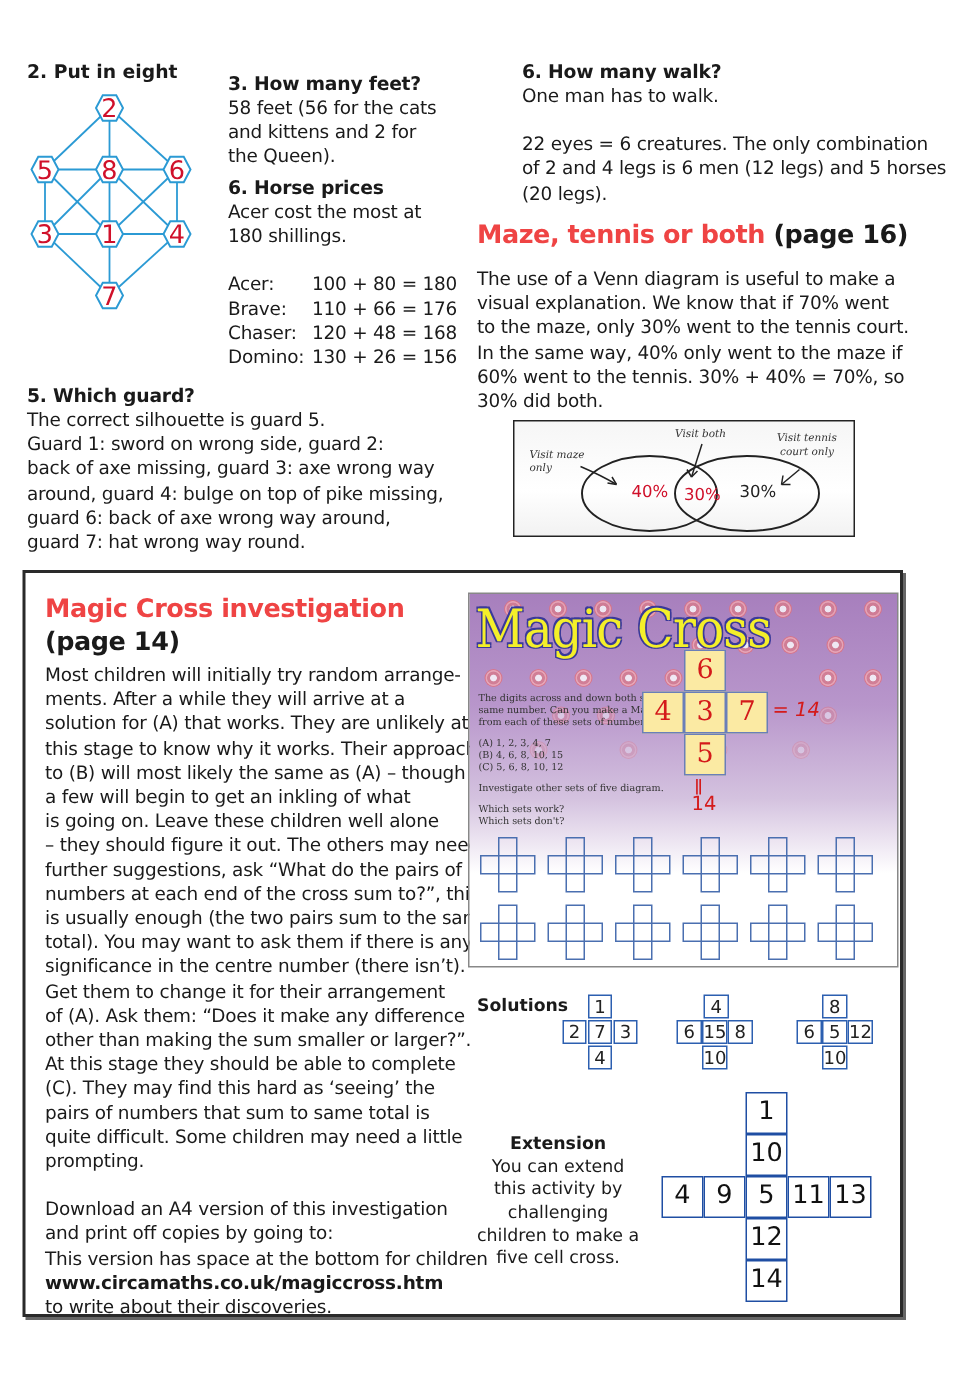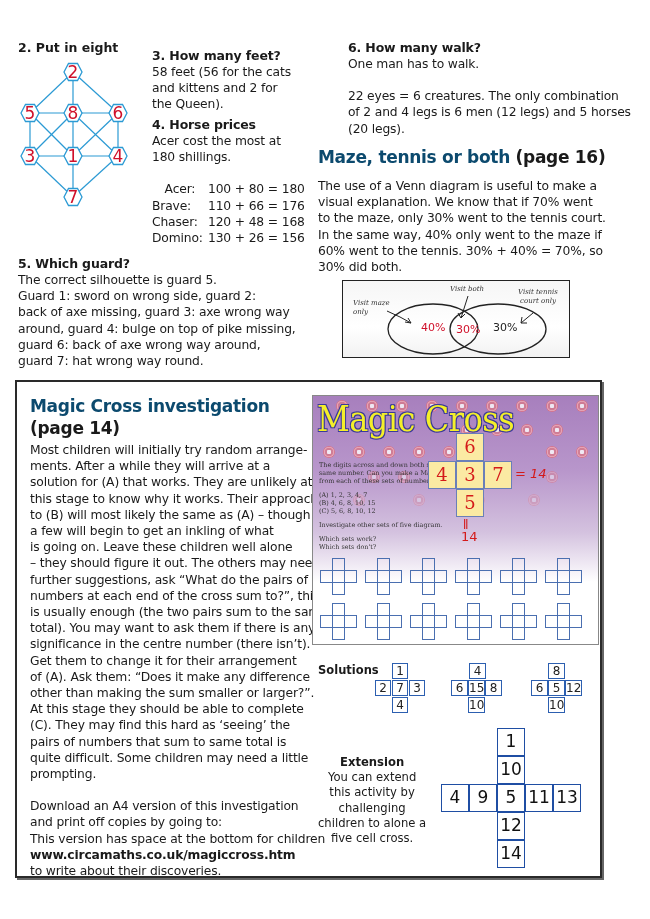--- a/index.html
+++ b/index.html
@@ -1,21 +1,21 @@
 <!DOCTYPE html>
 <html><head>
 <meta charset="utf-8">
 <style>
   * { box-sizing: border-box; margin: 0; padding: 0; }
   html, body { width: 650px; height: 919px; background: #ffffff; overflow: hidden; }
   body { position: relative; font-family: "DejaVu Sans", sans-serif; color: #1a1a1a; }
   .abs { position: absolute; }
   .txt { font-size: 12.3px; line-height: 16.2px; letter-spacing: -0.15px; }
   .hd { font-weight: bold; font-size: 12.5px; line-height: 16px; }
-  .red { color: #0c4a6e; }
+  .red { color: #ef4444; }
   .redhead { font-weight: bold; font-size: 17px; line-height: 22px; letter-spacing: -0.3px; }
   .para p { margin: 0; white-space: nowrap; }
   .row { display: flex; white-space: nowrap; }
 
   
   #hexdiag svg text { font-family: "DejaVu Sans", sans-serif; }
 
   
   #venn { left: 342px; top: 280px; width: 228px; height: 78px; border: 1.5px solid #222; background: linear-gradient(180deg,#f6f6f6,#fff 60%,#f2f2f2); }
 
@@ -88,29 +88,29 @@
 
 <div class="abs txt" style="left:152px;top:48px;width:160px;">
   <div class="hd">3. How many feet?</div>
   <div class="para">
     <p>58 feet (56 for the cats</p>
     <p>and kittens and 2 for</p>
     <p>the Queen).</p>
   </div>
 </div>
 <div class="abs txt" style="left:152px;top:117px;width:160px;">
-  <div class="hd">4. Horse prices</div>
+  <div class="hd">6. Horse prices</div>
   <div class="para">
     <p>Acer cost the most at</p>
     <p>180 shillings.</p>
   </div>
   <div style="height:16px;"></div>
   <div>
     <div class="row">
-        <span style="width:56px;text-align:center;">Acer:</span>
+        <span style="width:56px;">Acer:</span>
         <span>100 + 80 = 180</span>
       </div>
     <div class="row">
         <span style="width:56px;">Brave:</span>
         <span>110 + 66 = 176</span>
       </div>
     <div class="row">
         <span style="width:56px;">Chaser:</span>
         <span>120 + 48 = 168</span>
       </div>
@@ -351,21 +351,21 @@
   <div class="scell wide" style="left:17px;top:17px;">5</div>
   <div class="scell wide" style="left:34px;top:17px;">12</div>
   <div class="scell wide" style="left:17px;top:34px;">10</div>
 </div>
 
 <div class="abs" style="left:318px;top:755px;font-size:11.6px;line-height:15.2px;white-space:nowrap;text-align:center;">
   <div style="font-weight:bold;">Extension</div>
   <div>You can extend</div>
   <div>this activity by</div>
   <div>challenging</div>
-  <div>children to alone a</div>
+  <div>children to make a</div>
   <div>five cell cross.</div>
 </div>
 
 <div class="abs" style="left:441px;top:728px;width:142px;height:144px;">
   <div class="bcell" style="left:56px;top:0;">1</div>
   <div class="bcell" style="left:56px;top:28px;">10</div>
   <div class="bcell" style="left:0;top:56px;">4</div>
   <div class="bcell" style="left:28px;top:56px;">9</div>
   <div class="bcell" style="left:56px;top:56px;">5</div>
   <div class="bcell" style="left:84px;top:56px;">11</div>

